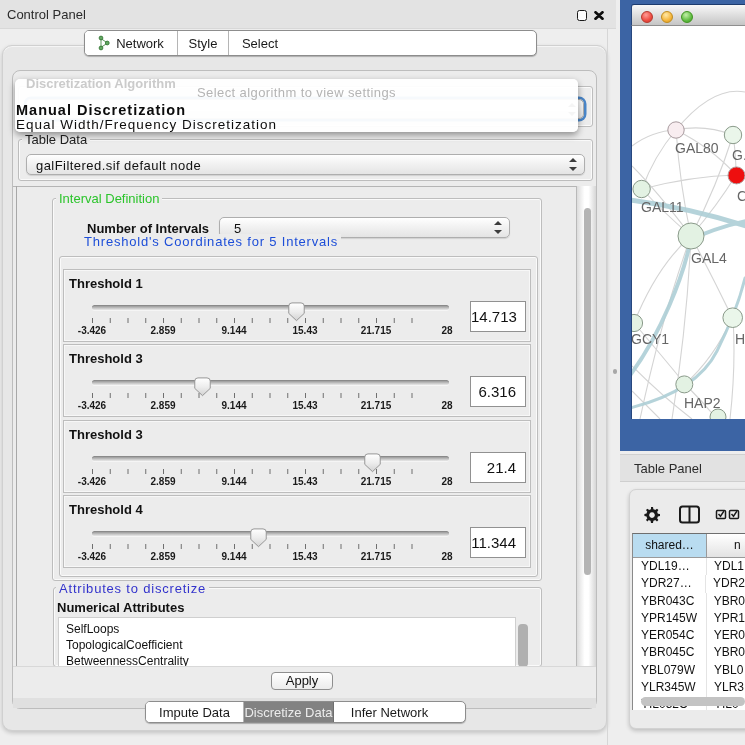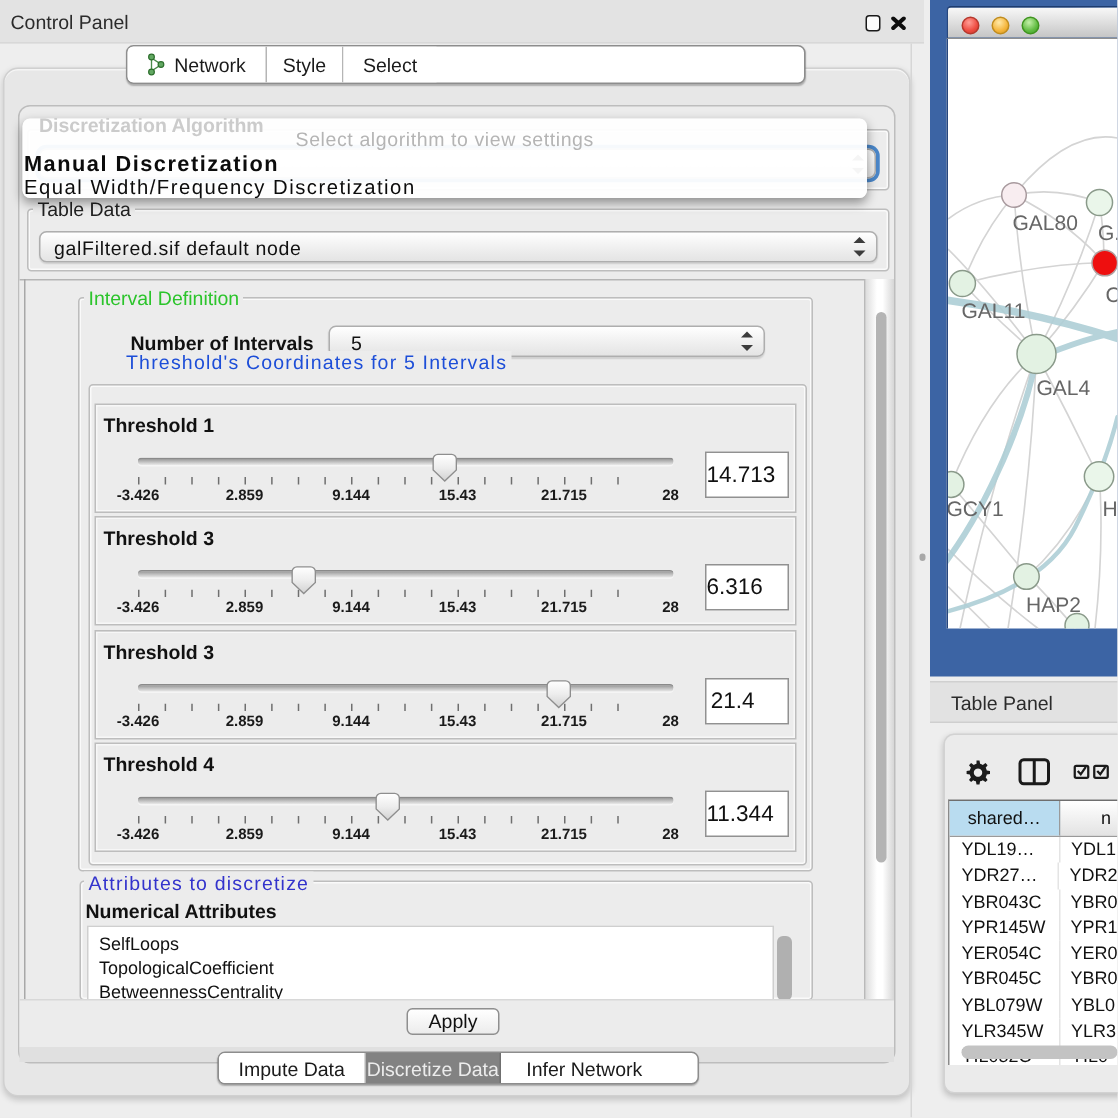--- a/index.html
+++ b/index.html
@@ -42,21 +42,21 @@
 
 .combo { position:absolute; background:linear-gradient(#ffffff,#f2f2f2 45%,#e4e4e4); border:1px solid #aeaeae; border-radius:5px; box-shadow:0 1px 1px rgba(0,0,0,0.12); font-size:13px; color:#111; }
 .combo .ctext { position:absolute; left:9px; top:3px; }
 .combo .spin { position:absolute; right:7px; top:50%; margin-top:-6.5px; width:8px; height:13px; }
 .spin:before { content:""; position:absolute; left:0; top:0; border-left:4px solid transparent; border-right:4px solid transparent; border-bottom:4.8px solid #3c3c3c; }
 .spin:after { content:""; position:absolute; left:0; bottom:0; border-left:4px solid transparent; border-right:4px solid transparent; border-top:4.8px solid #3c3c3c; }
 
 
 .tpanel { position:absolute; left:50px; width:468px; height:73px; border:1px solid #bdbdbd; box-shadow:inset 0 0 0 1px #f7f7f7; background:#ececec; }
 .tlabel { position:absolute; left:5px; top:6px; font-size:13px; font-weight:bold; color:#111; }
-.vbox { position:absolute; left:406px; top:31px; width:56px; height:31px; background:#fff; border:1px solid #919191; font-size:15px; color:#111; text-align:right; line-height:30px; padding-right:22px; }
+.vbox { position:absolute; left:406px; top:31px; width:56px; height:31px; background:#fff; border:1px solid #919191; font-size:15px; color:#111; text-align:right; line-height:30px; padding-right:9px; }
 .track { position:absolute; left:28px; top:35px; width:357px; height:5px; border-radius:3px; background:linear-gradient(#9a9a9a,#c6c6c6 55%,#e9e9e9); box-shadow:0 1px 0 #f5f5f5; border-top:1px solid #8a8a8a;}
 .ticks { position:absolute; left:28px; top:48px; width:357px; height:6px; }
 .slabels { position:absolute; left:0; top:55px; width:468px; height:12px; font-size:10px; font-weight:bold; color:#1a1a1a; }
 .slabels span { position:absolute; transform:translateX(-50%); }
 .thumb { position:absolute; top:32px; width:17px; height:20px; margin-left:-8.5px; }
 
 
 .vscroll-track { position:absolute; background:linear-gradient(90deg,#dcdcdc,#ffffff 40%,#ffffff 60%,#d6d6d6); border-left:1px solid #b9b9b9; }
 .vthumb { position:absolute; width:7px; border-radius:4px; background:#b4b4b4; }
 

